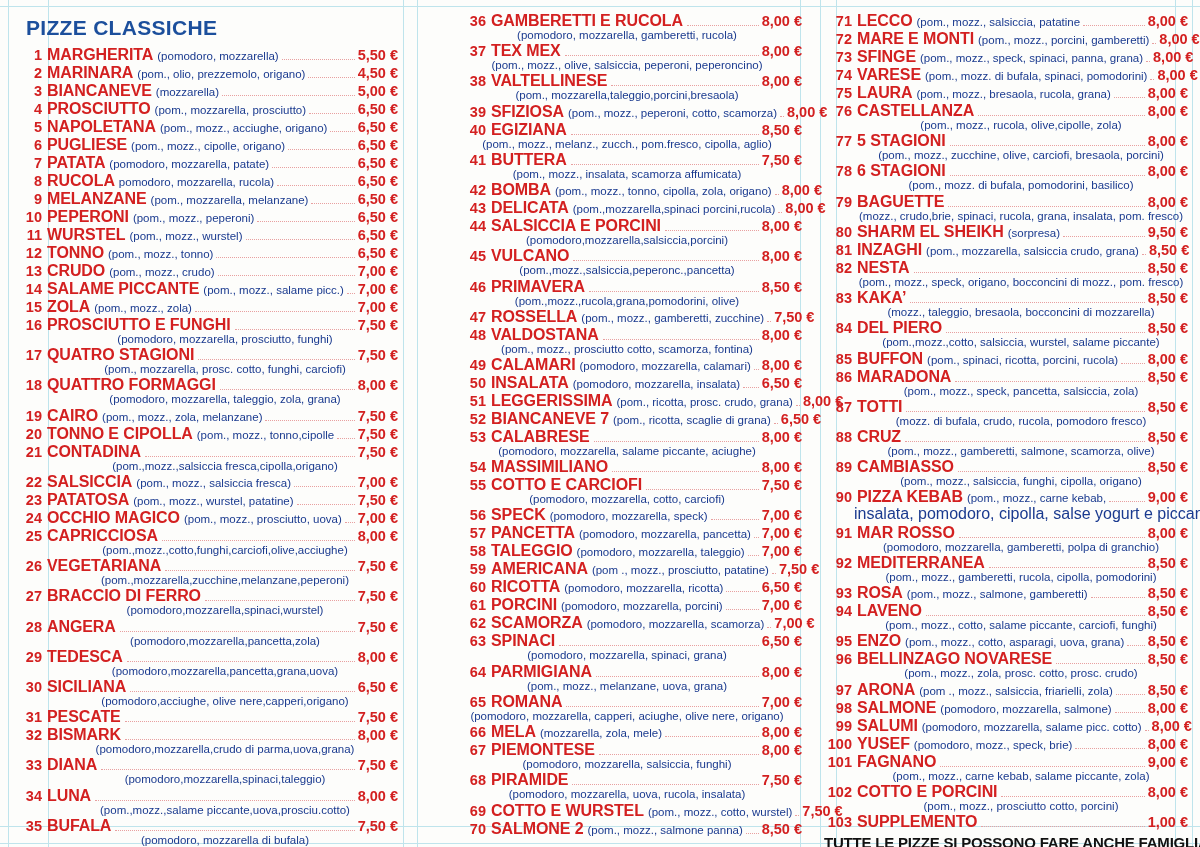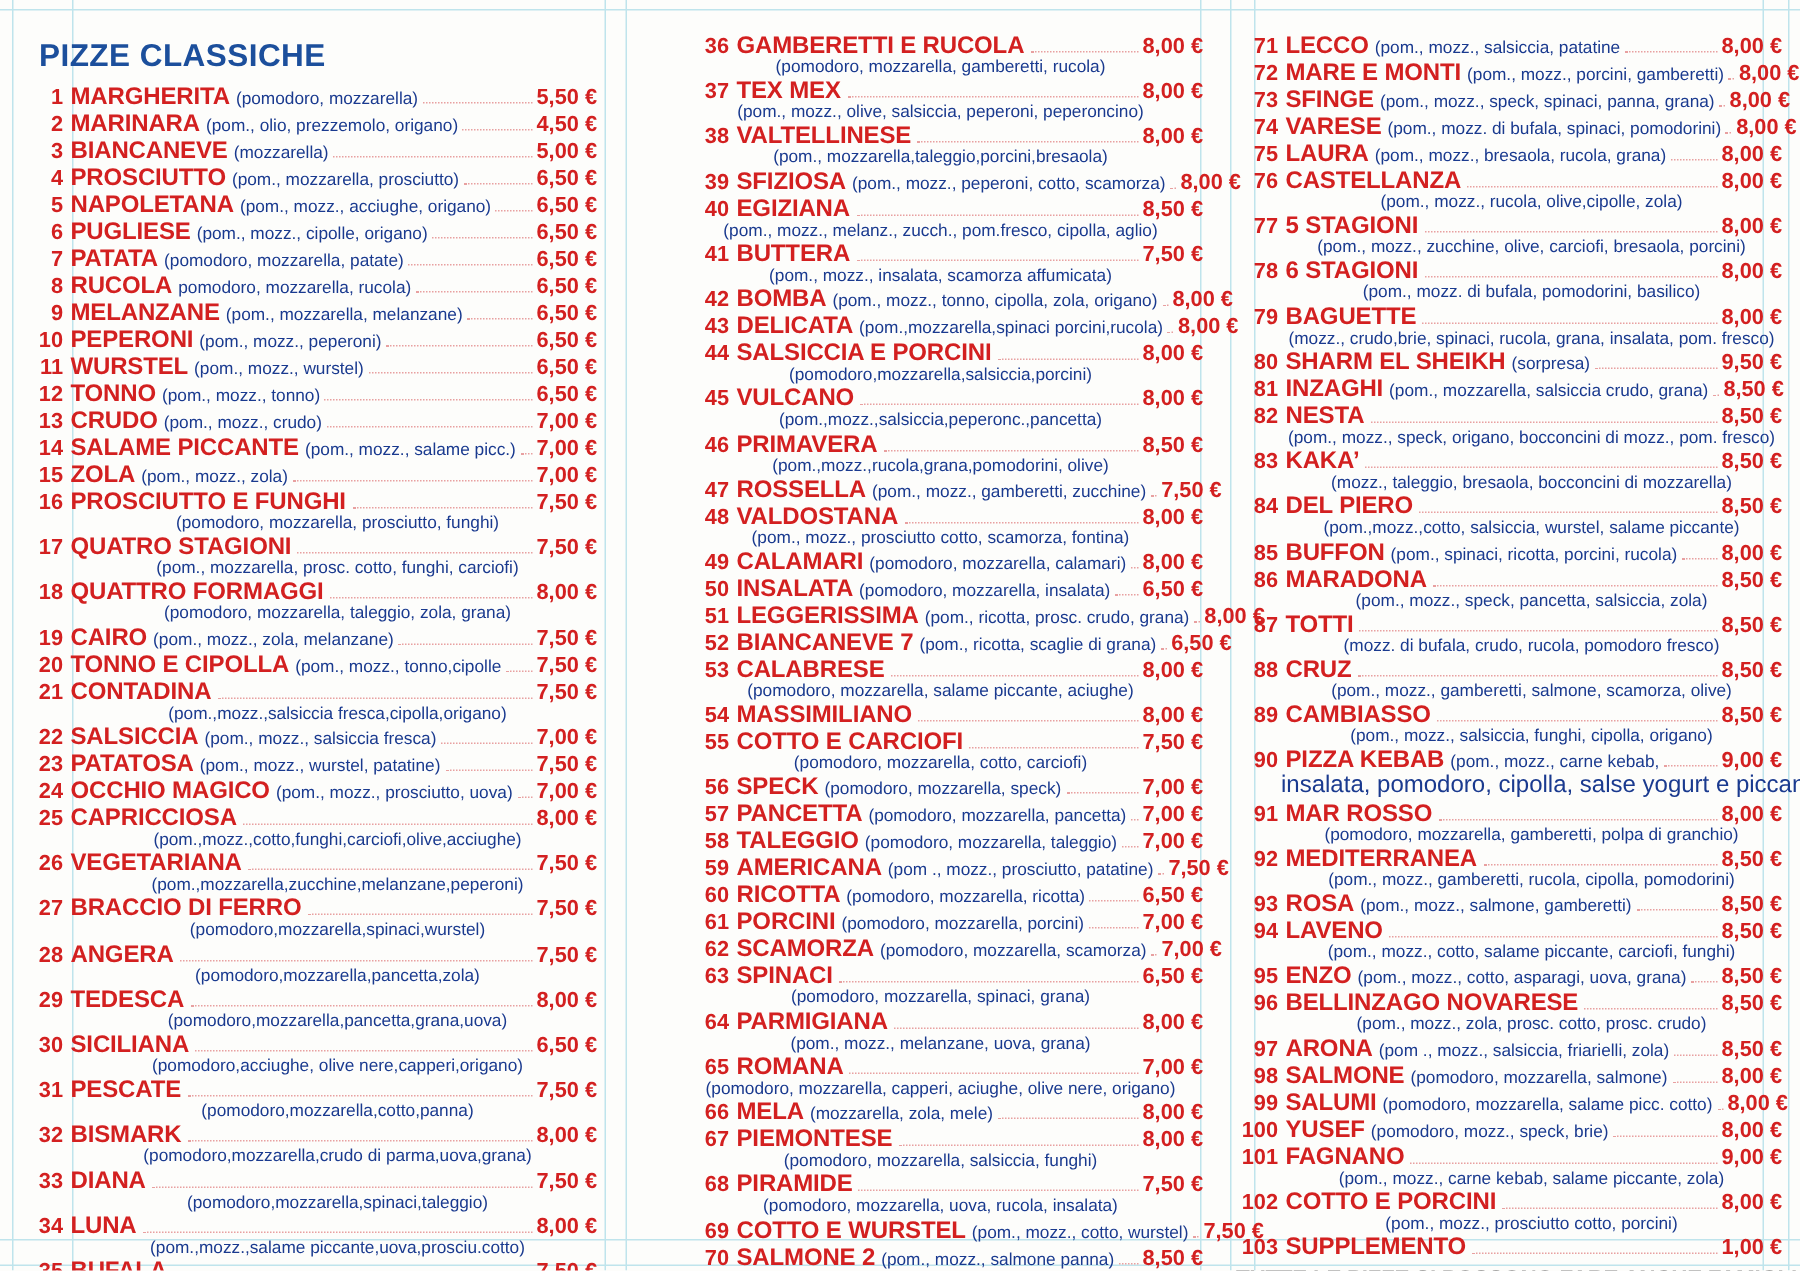--- a/index.html
+++ b/index.html
@@ -13,21 +13,21 @@
   
   .guide{position:absolute;background:#bfe4ec;pointer-events:none;}
   .guide.v{width:1px;top:0;bottom:0;}
   .guide.h{height:1px;left:0;right:0;}
 
   .page{
     position:absolute;
     left:0;top:0;width:1200px;height:847px;
     display:flex;
     box-sizing:border-box;
-    padding:22px 4px 4px 4px;
+    padding:12px 4px 4px 4px;
   }
   .col{
     box-sizing:border-box;
     position:relative;
   }
   .col-1{width:412px;padding-left:18px;padding-right:10px;}
   .col-2{width:404px;padding-left:14px;padding-right:10px;}
   .col-3{width:384px;padding-left:14px;padding-right:8px;}
 
   .section-title{
@@ -407,21 +407,20 @@
           </div>
           <div class="desc-below">(pomodoro,acciughe, olive nere,capperi,origano)</div>
         </div>
         <div class="item">
           <div class="item-line">
             <span class="num">31</span>
             <span class="name">PESCATE</span>
             <span class="leader"></span>
             <span class="price">7,50 €</span>
           </div>
-          <div class="desc-below">(pomodoro,mozzarella,cotto,panna)</div>
         </div>
         <div class="item">
           <div class="item-line">
             <span class="num">32</span>
             <span class="name">BISMARK</span>
             <span class="leader"></span>
             <span class="price">8,00 €</span>
           </div>
           <div class="desc-below">(pomodoro,mozzarella,crudo di parma,uova,grana)</div>
         </div>

